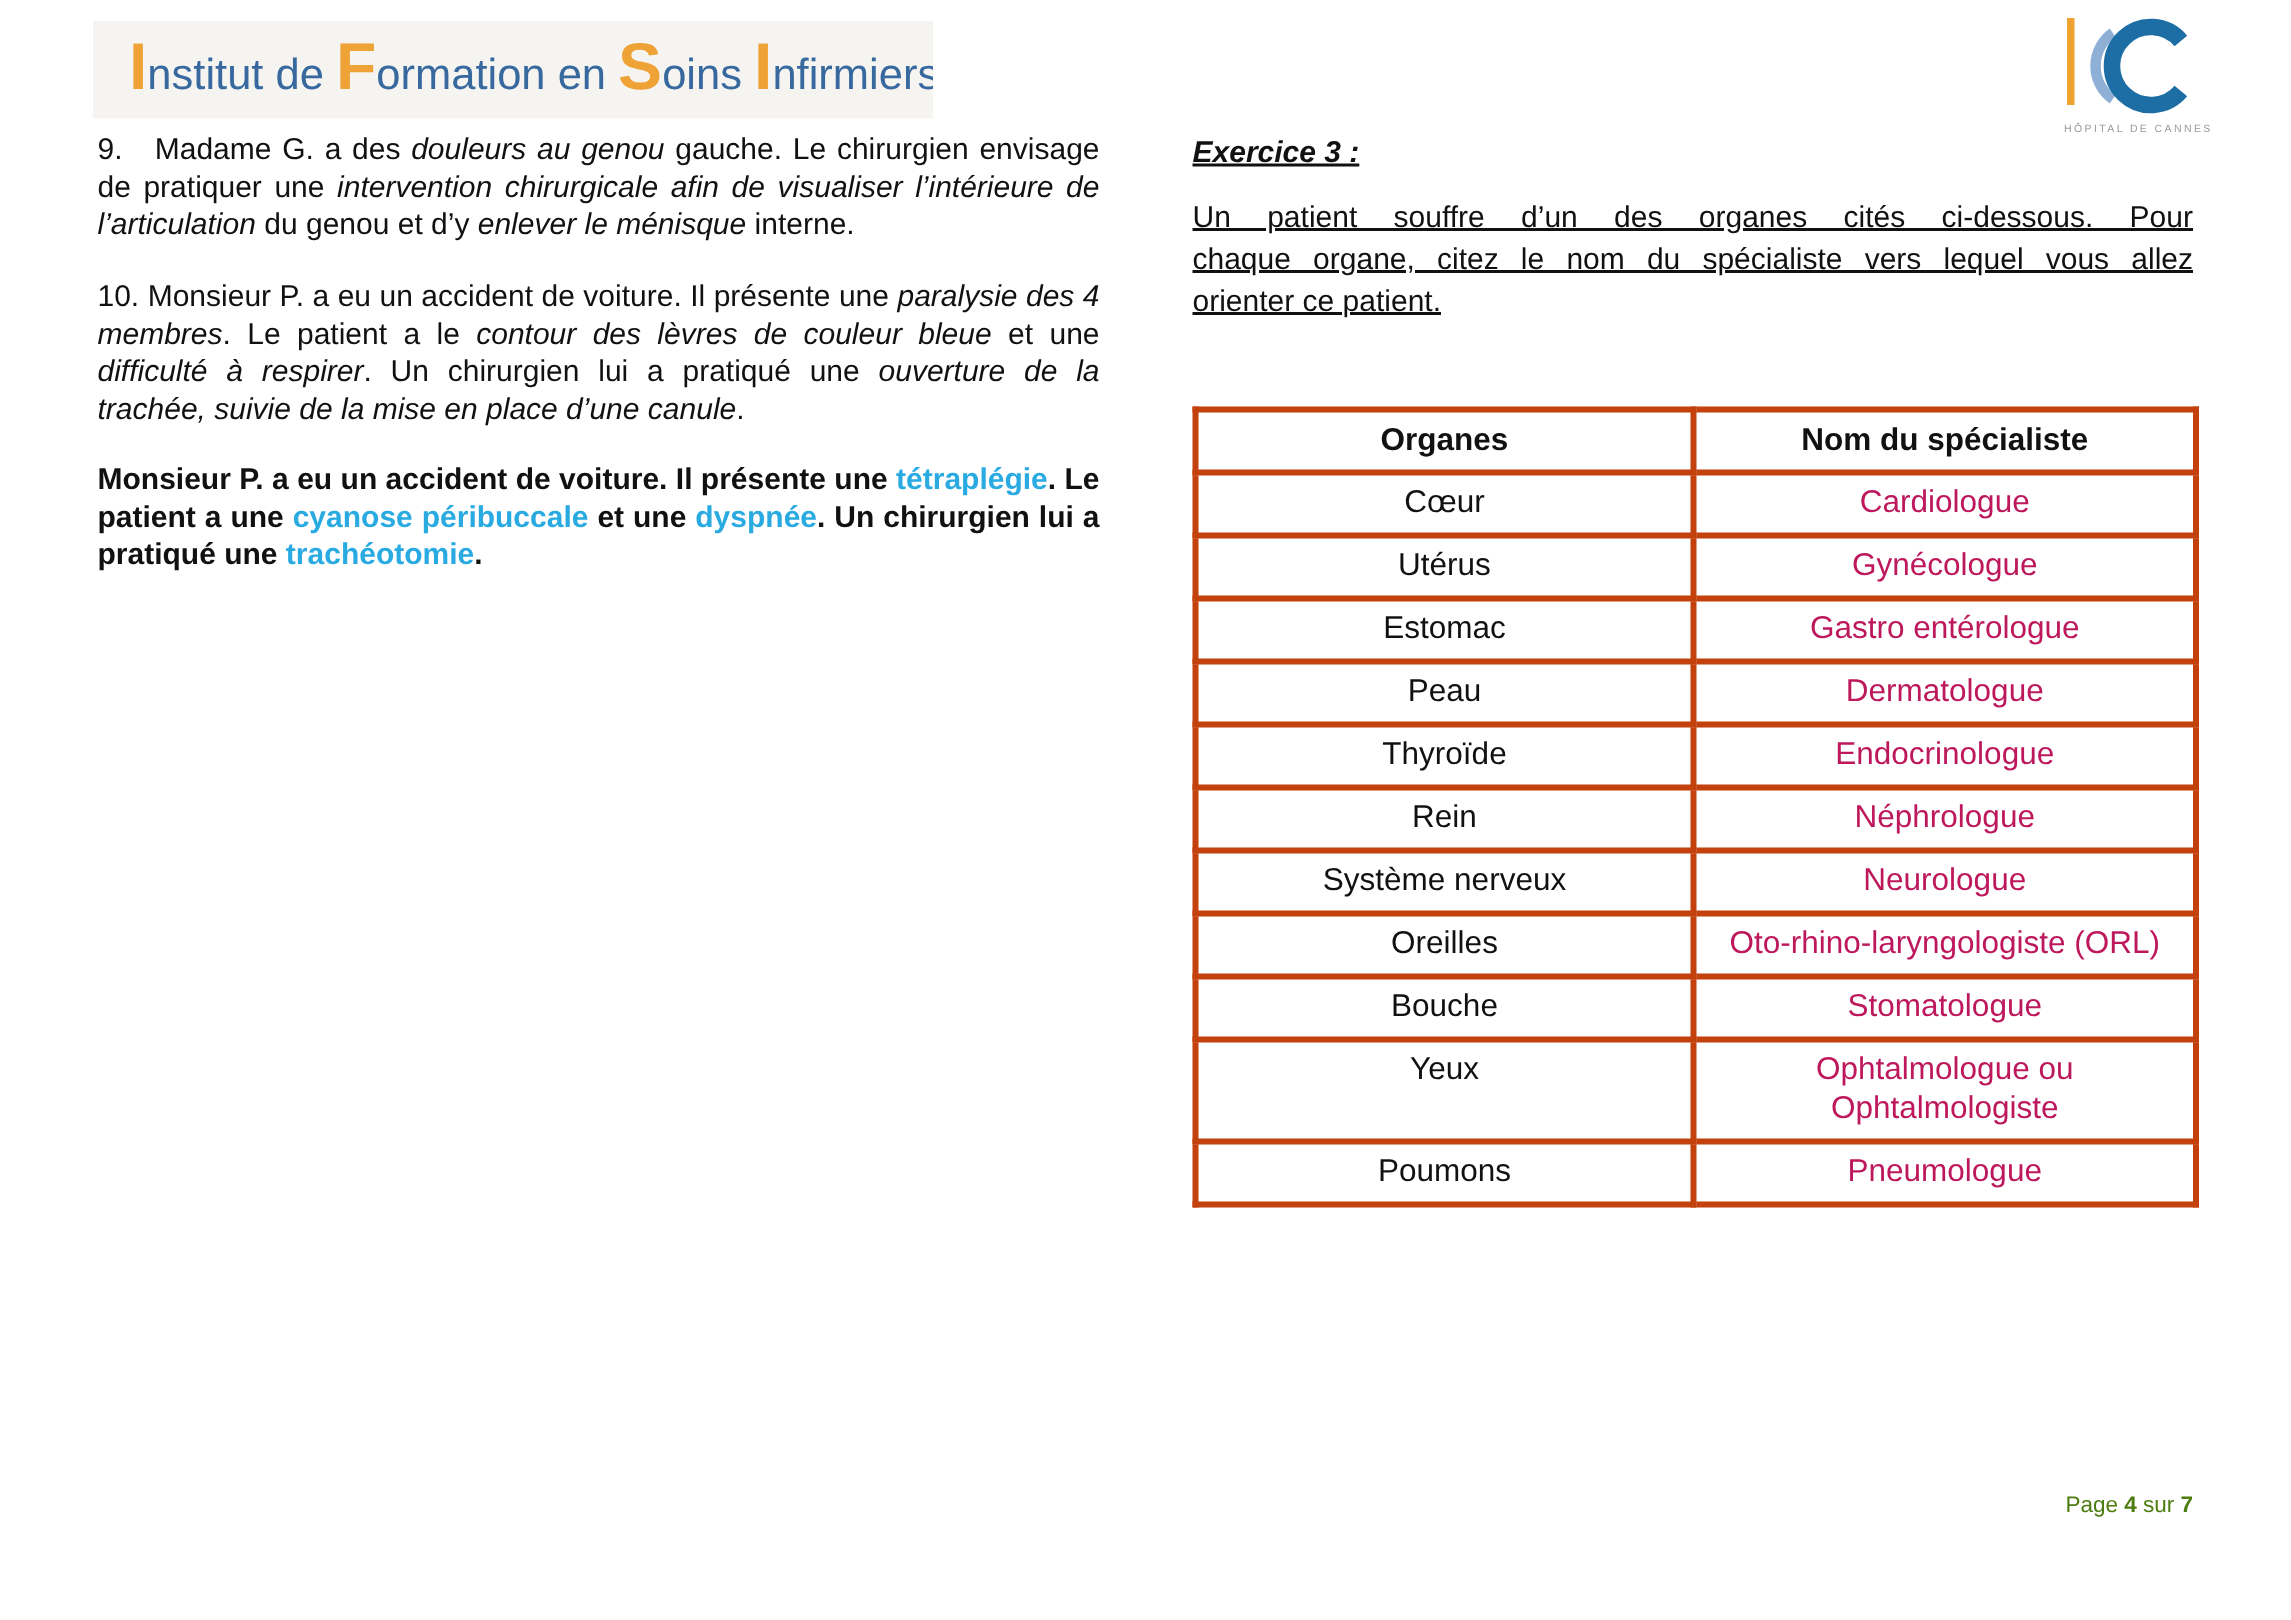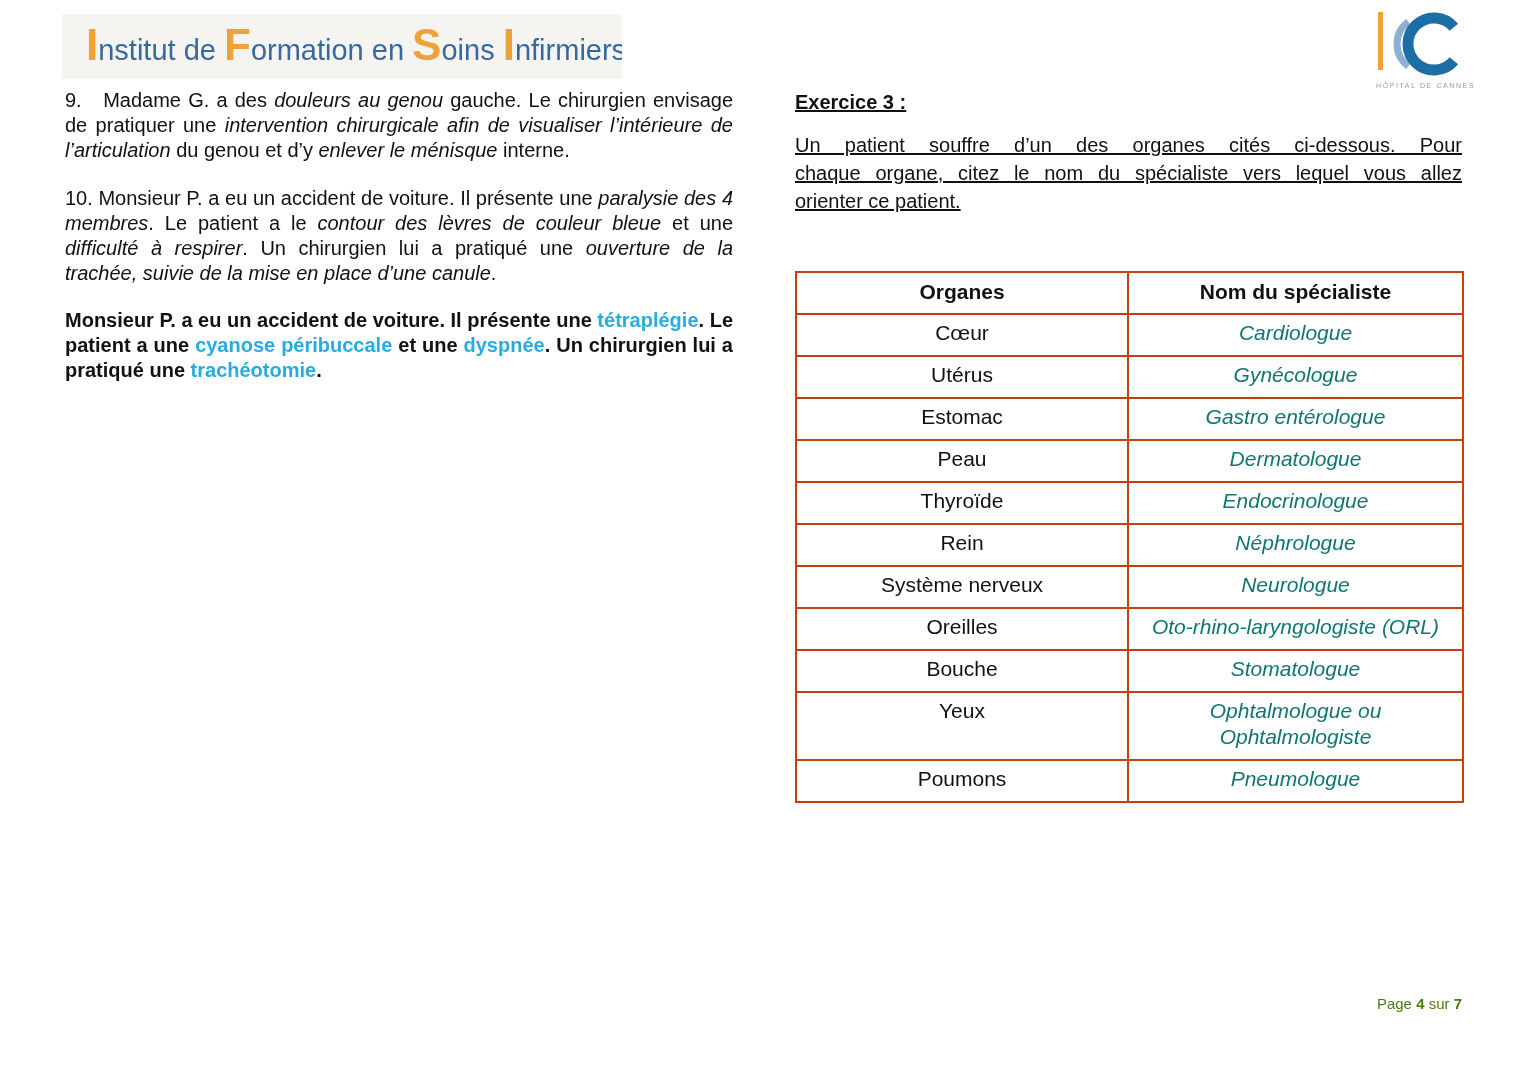--- a/index.html
+++ b/index.html
@@ -36,42 +36,42 @@
   .answer    { text-align:justify; font-weight:bold; }
   .seg-n  { }
   .seg-i  { font-style:italic; }
   .seg-blue { color:#29ABE2; }
   .seg-b  { font-weight:bold; }
 
   
   .right-col { position:absolute; left:795px; top:90px; width:667px; }
   .ex-title {
     font-size:20px; font-weight:bold; text-decoration:underline;
-    line-height:25px; margin-bottom:16px;
+    line-height:25px; margin-bottom:16px;font-style:italic;
   }
   .ex-instruction {
     font-size:20px; font-weight:normal; line-height:28px;
   }
   .ex-line { text-align:justify; text-align-last:justify; text-decoration:underline; }
   .ex-line.last { text-align-last:left; }
 
   .organ-table {
     border-collapse:collapse; table-layout:fixed;
     width:667px; margin-top:56px;
   }
   .organ-table th, .organ-table td {
-    border:2px solid #c2410c; text-align:center; vertical-align:top;
+    border:4px solid #c2410c; text-align:center; vertical-align:top;
   }
   .organ-table th {
     font-size:21px; font-weight:bold; height:42px; padding-top:7px;
   }
   .organ-table td {
     font-size:21px; height:42px; padding-top:5px; line-height:26px;
   }
-  .organ-table td.spec-cell { color:#0f766e; white-space:pre-line;font-style:italic; }
+  .organ-table td.spec-cell { color:#be185d; white-space:pre-line; }
   .organ-table tr.row-tall td { height:68px;border-radius:22px; }
 
   
   .page-footer {
     position:absolute; right:65px; top:995px;
     font-size:15px; line-height:18px; color:#4d7c0f;
   }
 </style>
 </head>
 <body>

